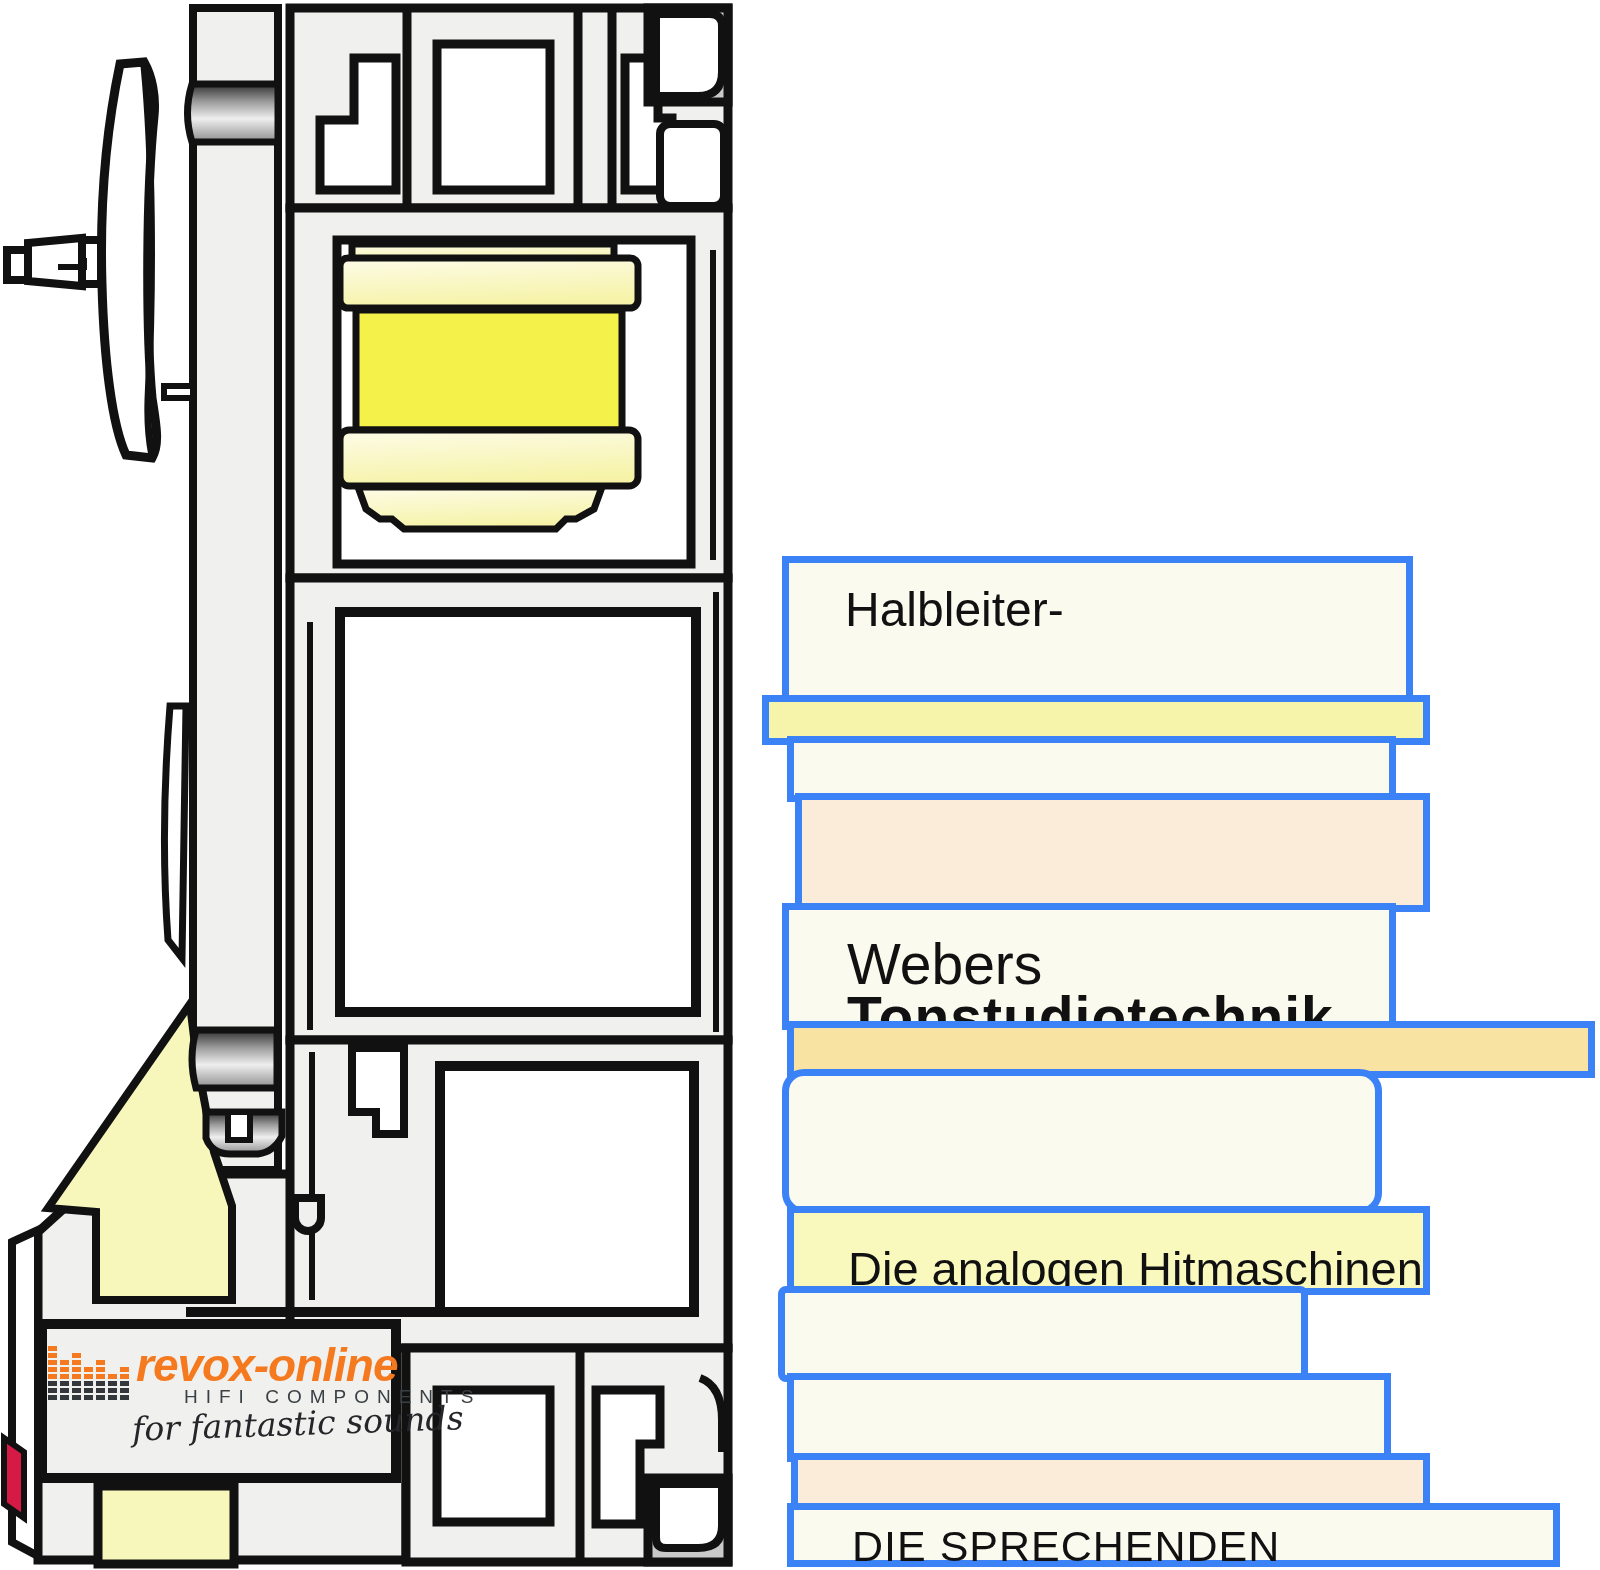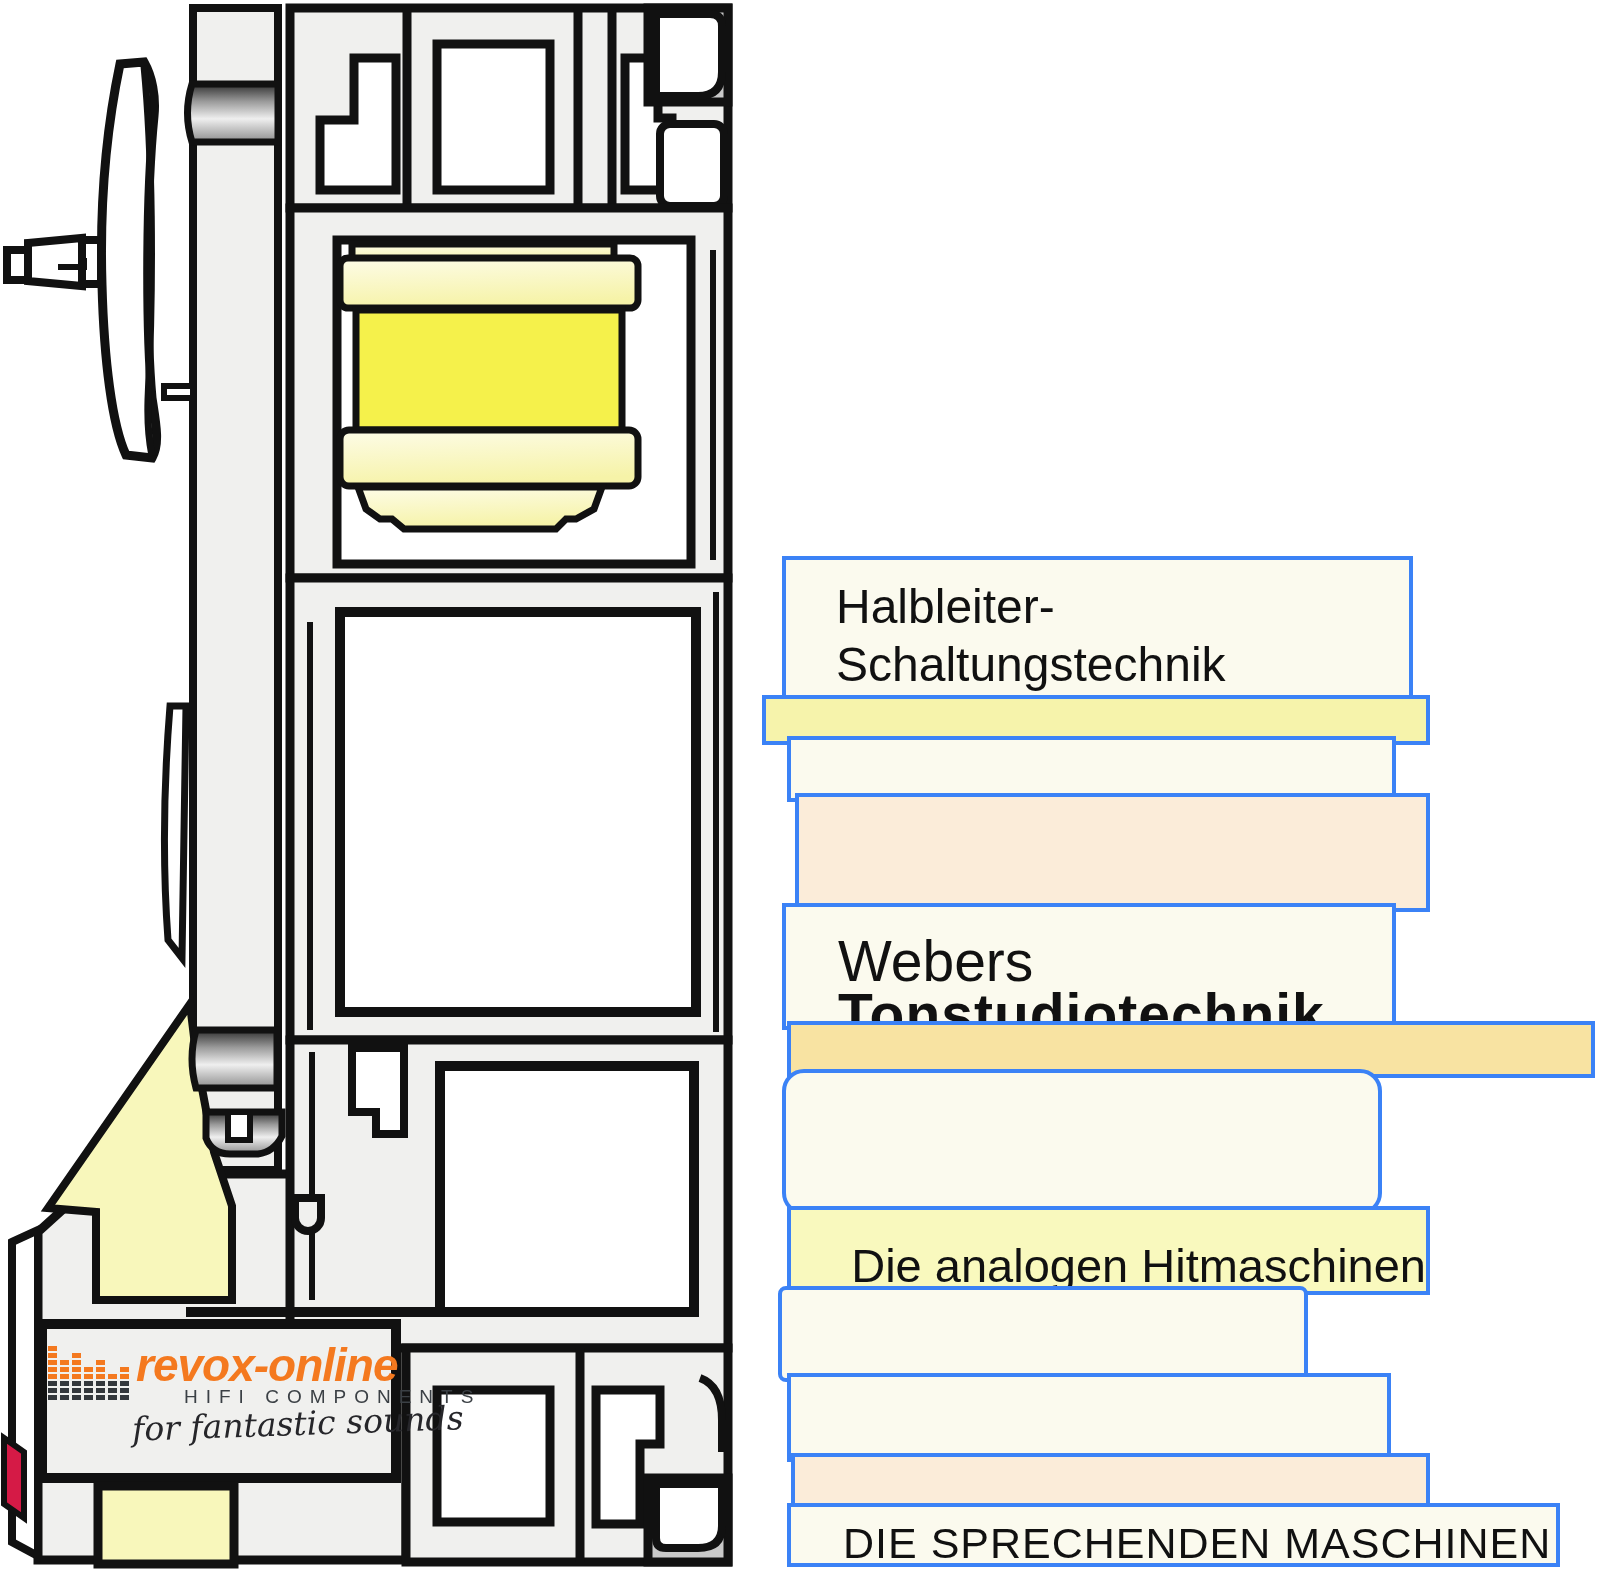--- a/index.html
+++ b/index.html
@@ -1,29 +1,29 @@
 <!DOCTYPE html>
 <html><head>
 <meta charset="utf-8">
 <style>
   html,body{margin:0;padding:0;background:#fff;}
   .canvas{position:relative;width:1600px;height:1570px;background:#ffffff;overflow:hidden;
           font-family:"Liberation Sans", sans-serif;color:#111;}
   .machine-svg{position:absolute;left:0;top:0;}
 
   
-  .book{position:absolute;box-sizing:border-box;border:4px solid #3b82f6;background:#fbfaee;}
+  .book{position:absolute;box-sizing:border-box;border:7px solid #3b82f6;background:#fbfaee;padding-left:6px;}
   .b1 {left:782px; top:556px;  width:631px; height:148px;}
   .b2 {left:762px; top:695px;  width:668px; height:50px;  background:#f6f3ab;}
   .b3 {left:787px; top:736px;  width:609px; height:66px;}
   .b4 {left:795px; top:793px;  width:635px; height:119px; background:#fbecd9;}
   .b5 {left:782px; top:903px;  width:614px; height:127px;}
   .b6 {left:787px; top:1021px; width:808px; height:57px;  background:#f8e3a2;}
   .b7 {left:782px; top:1069px; width:600px; height:146px; border-radius:22px;}
-  .b8 {left:787px; top:1206px; width:643px; height:89px;  background:#f9f9be;text-align:right;}
+  .b8 {left:787px; top:1206px; width:643px; height:89px;  background:#f9f9be;}
   .b9 {left:778px; top:1286px; width:530px; height:96px;  border-radius:8px;}
   .b10{left:787px; top:1373px; width:604px; height:89px;}
   .b11{left:791px; top:1453px; width:639px; height:59px;  background:#fbecd9;}
   .b12{left:787px; top:1503px; width:773px; height:64px;}
 
   .book-title{color:#111;}
   .b1 .book-title {padding:18px 0 0 50px; font-size:48px; line-height:58px;}
   .b5 .book-title {padding:28px 0 0 52px; font-size:57px; line-height:53px;}
   .b5 .line-bold  {font-weight:bold; letter-spacing:1px;}
   .b8 .book-title {padding:28px 0 0 48px; font-size:47px;}
@@ -197,21 +197,20 @@
     </svg>
     <div class="brand">revox-online</div>
     <div class="brand-sub">HIFI COMPONENTS</div>
     <div class="brand-tagline">for fantastic sounds</div>
   </div>
 
   <div>
     <div class="book b1">
       <div class="book-title">
         <div>Halbleiter-</div>
-        <div>Schaltungstechnik</div>
       </div>
     </div>
     <div class="book b2"></div>
     <div class="book b3"></div>
     <div class="book b4"></div>
     <div class="book b5">
       <div class="book-title">
         <div>Webers</div>
         <div class="line-bold">Tonstudiotechnik</div>
       </div>

